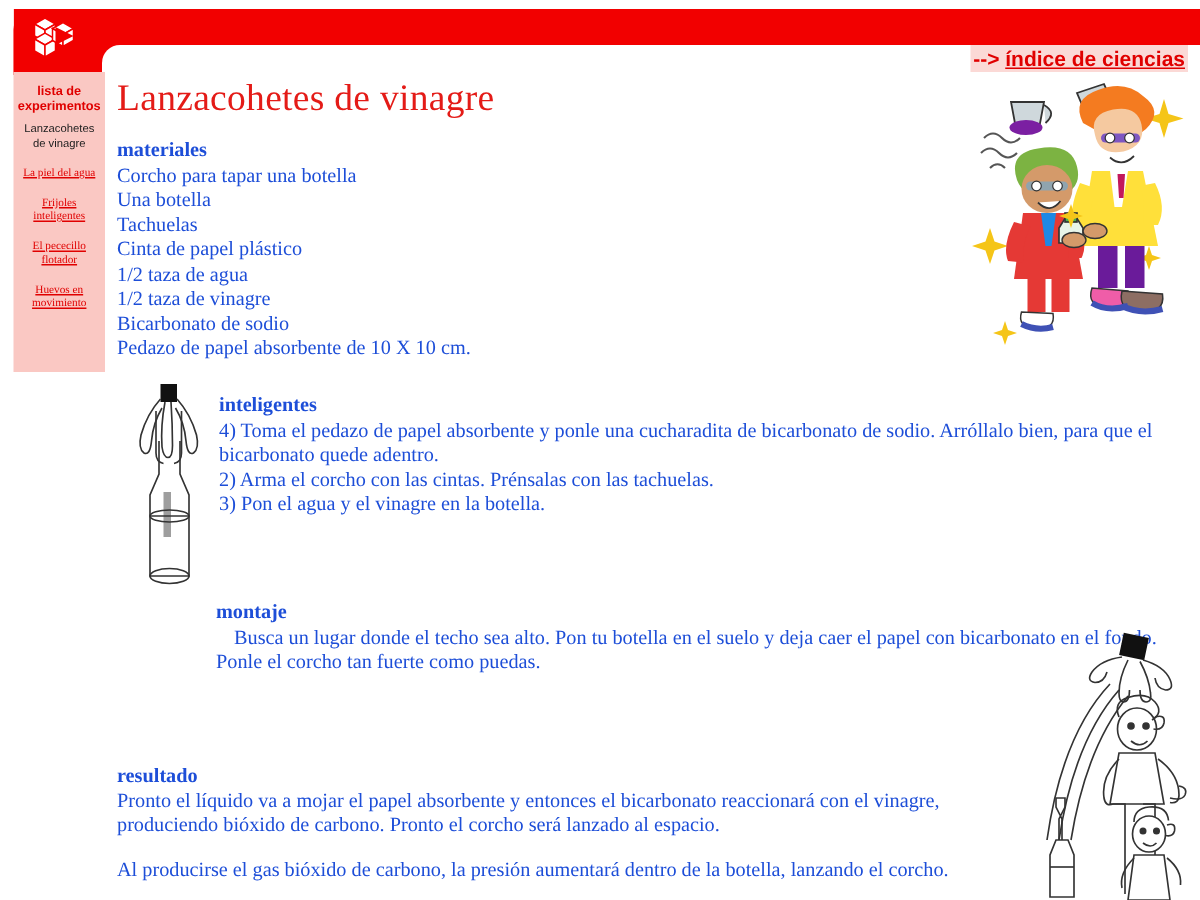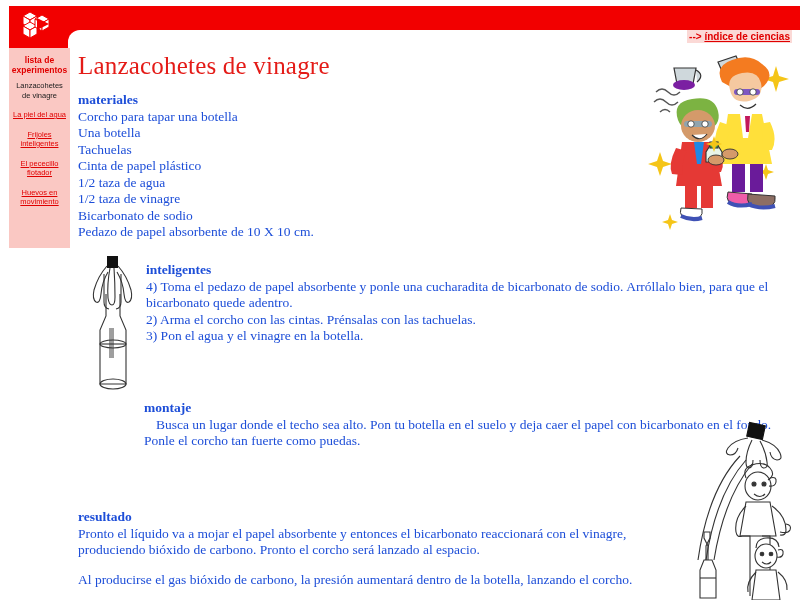--- a/index.html
+++ b/index.html
@@ -68,36 +68,36 @@
   }
   .side-current {
     font-family: "Liberation Sans", sans-serif;
     font-size: 7.5px;
     color: #202020;
     line-height: 9.5px;
     margin: 0 2px 10px 2px;
   }
   .side-link {
     display: block;
-    font-family: Liberation Sans, sans-serif;
+    font-family: Liberation Serif, serif;
     font-size: 7.5px;
     color: #e00000;
     text-decoration: underline;
     line-height: 9.5px;
     margin: 0 2px 10px 2px;
     cursor: pointer;
   }
 
   
   #index-link {
     position: absolute;
     right: 8px;
     top: 30px;
     font-family: "Liberation Sans", sans-serif;
-    font-size: 10px;
+    font-size: 14px;
     font-weight: bold;
     color: #e00000;
     background: #fbd9d6;
     padding: 1px 2px;
     white-space: nowrap;
     cursor: pointer;
   }
   #index-link .arrow { text-decoration: none; }
   #index-link .label { text-decoration: underline; }
 

